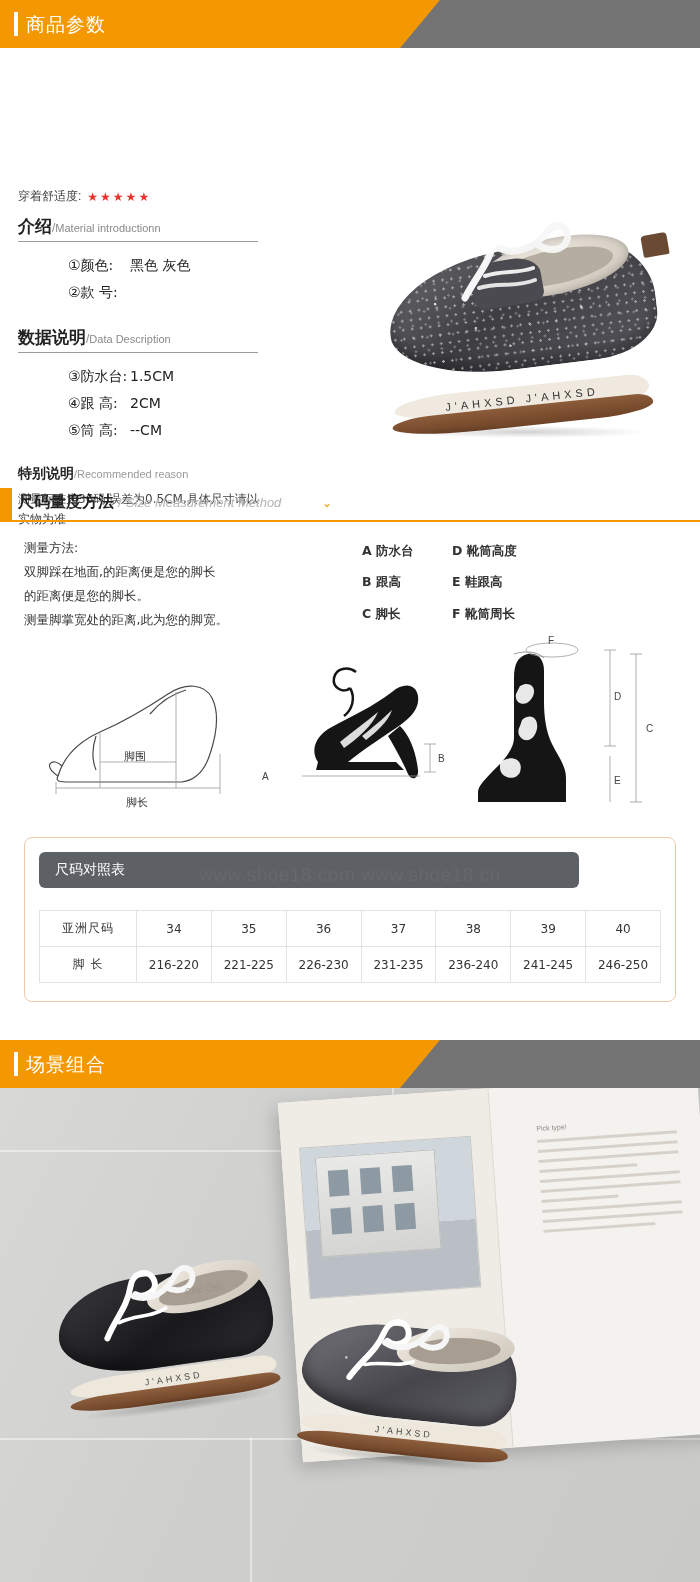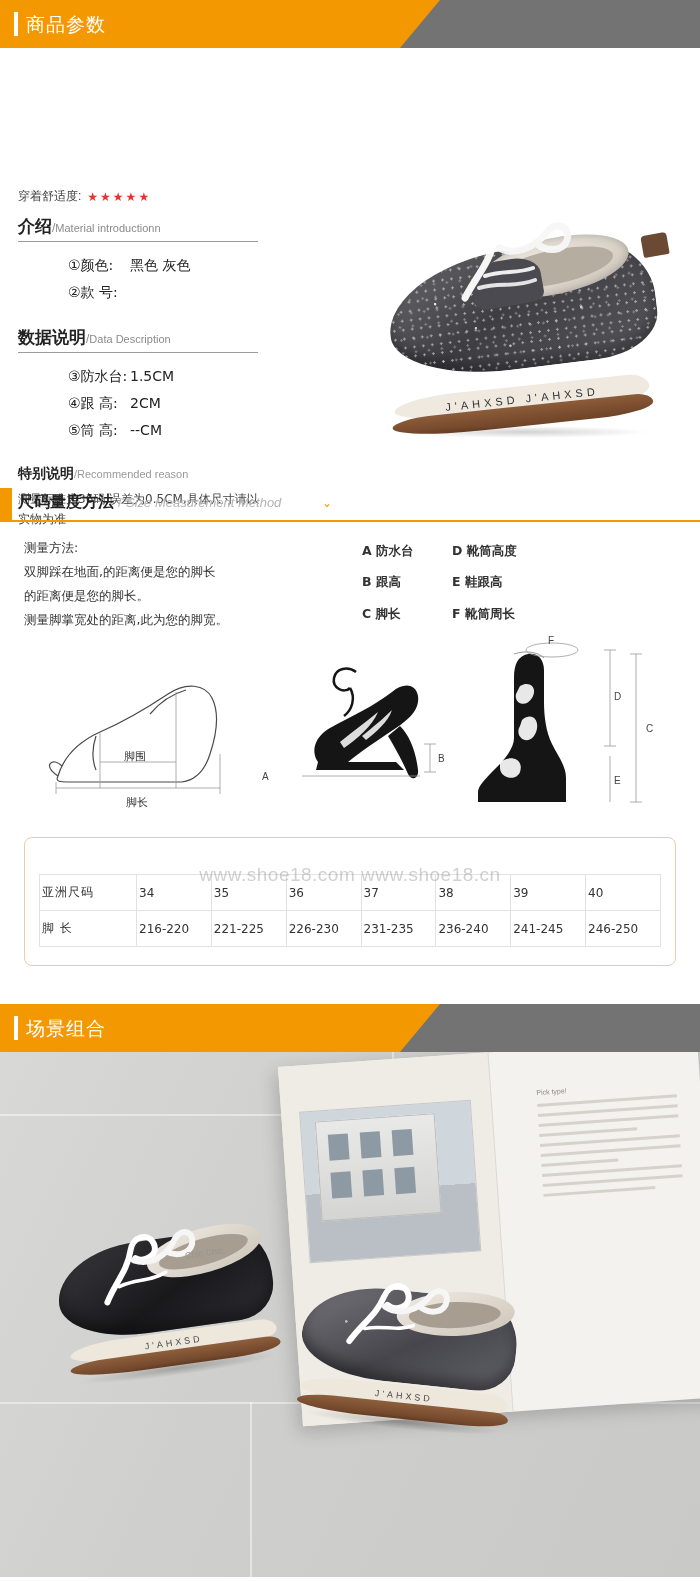--- a/index.html
+++ b/index.html
@@ -347,20 +347,21 @@
   table.size-table {
     border-collapse: collapse;
     width: 100%;
     margin-top: 22px;
   }
   table.size-table td {
     border-top: 1px solid #e2e2e2;
     border-right: 1px solid #e2e2e2;
     font-size: 12px;
     color: #333;
+    text-align: center;
     padding: 9px 2px;
     font-family: "DejaVu Sans", "Liberation Sans", sans-serif;
   }
   table.size-table tr:last-child td { border-bottom: 1px solid #e2e2e2; }
   table.size-table td:first-child {
     border-left: 1px solid #e2e2e2;
     width: 92px;
     letter-spacing: 1px;
   }
   table.size-table tr:first-child td { border-top: 1px solid #e2e2e2; }
@@ -654,20 +655,21 @@
           <ellipse cx="552" cy="14" rx="26" ry="7" fill="none"></ellipse>
         </g>
         <text x="548" y="8" font-size="10" fill="#444" font-family="Liberation Sans, sans-serif">F</text>
         <text x="614" y="64" font-size="10" fill="#444" font-family="Liberation Sans, sans-serif">D</text>
         <text x="646" y="96" font-size="10" fill="#444" font-family="Liberation Sans, sans-serif">C</text>
         <text x="614" y="148" font-size="10" fill="#444" font-family="Liberation Sans, sans-serif">E</text>
       </svg>
     </div>
 
     <div class="chart-box">
+      <div class="chart-title">尺码对照表</div>
       <div class="watermark">www.shoe18.com www.shoe18.cn</div>
       <table class="size-table">
         <tbody>
             <tr>
           <td>亚洲尺码</td>
           <td>34</td>
           <td>35</td>
           <td>36</td>
           <td>37</td>
           <td>38</td>

